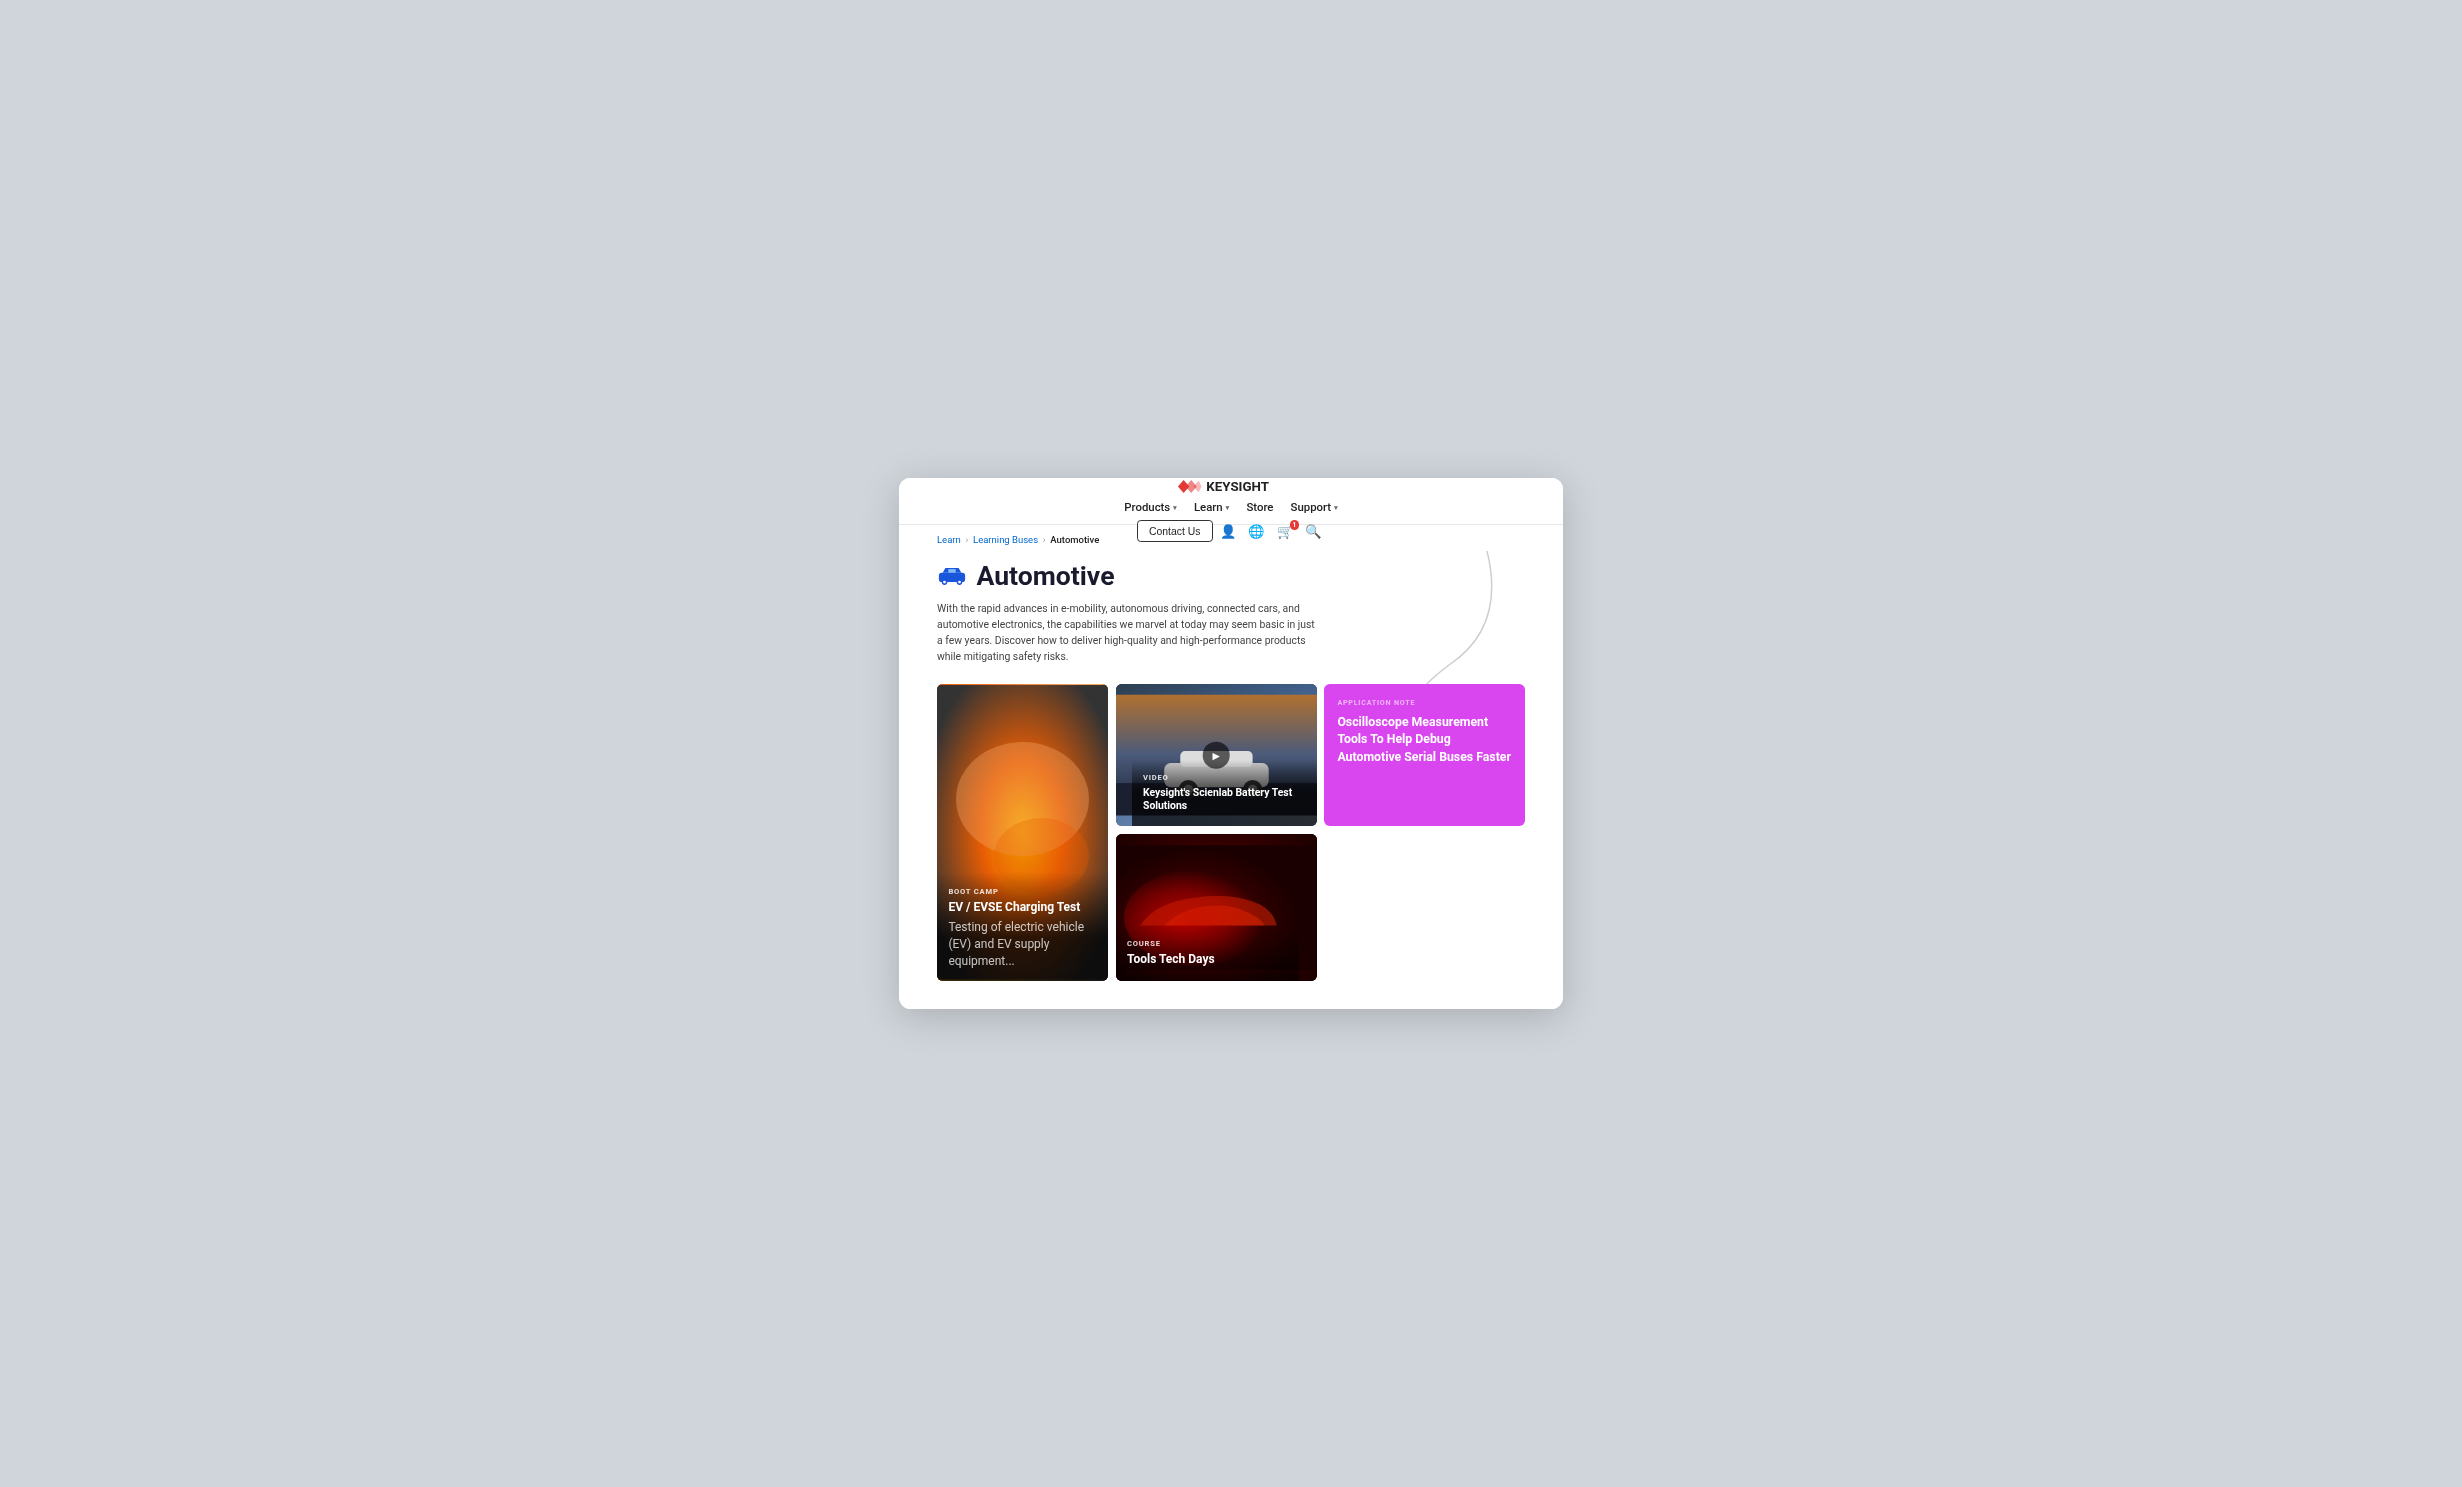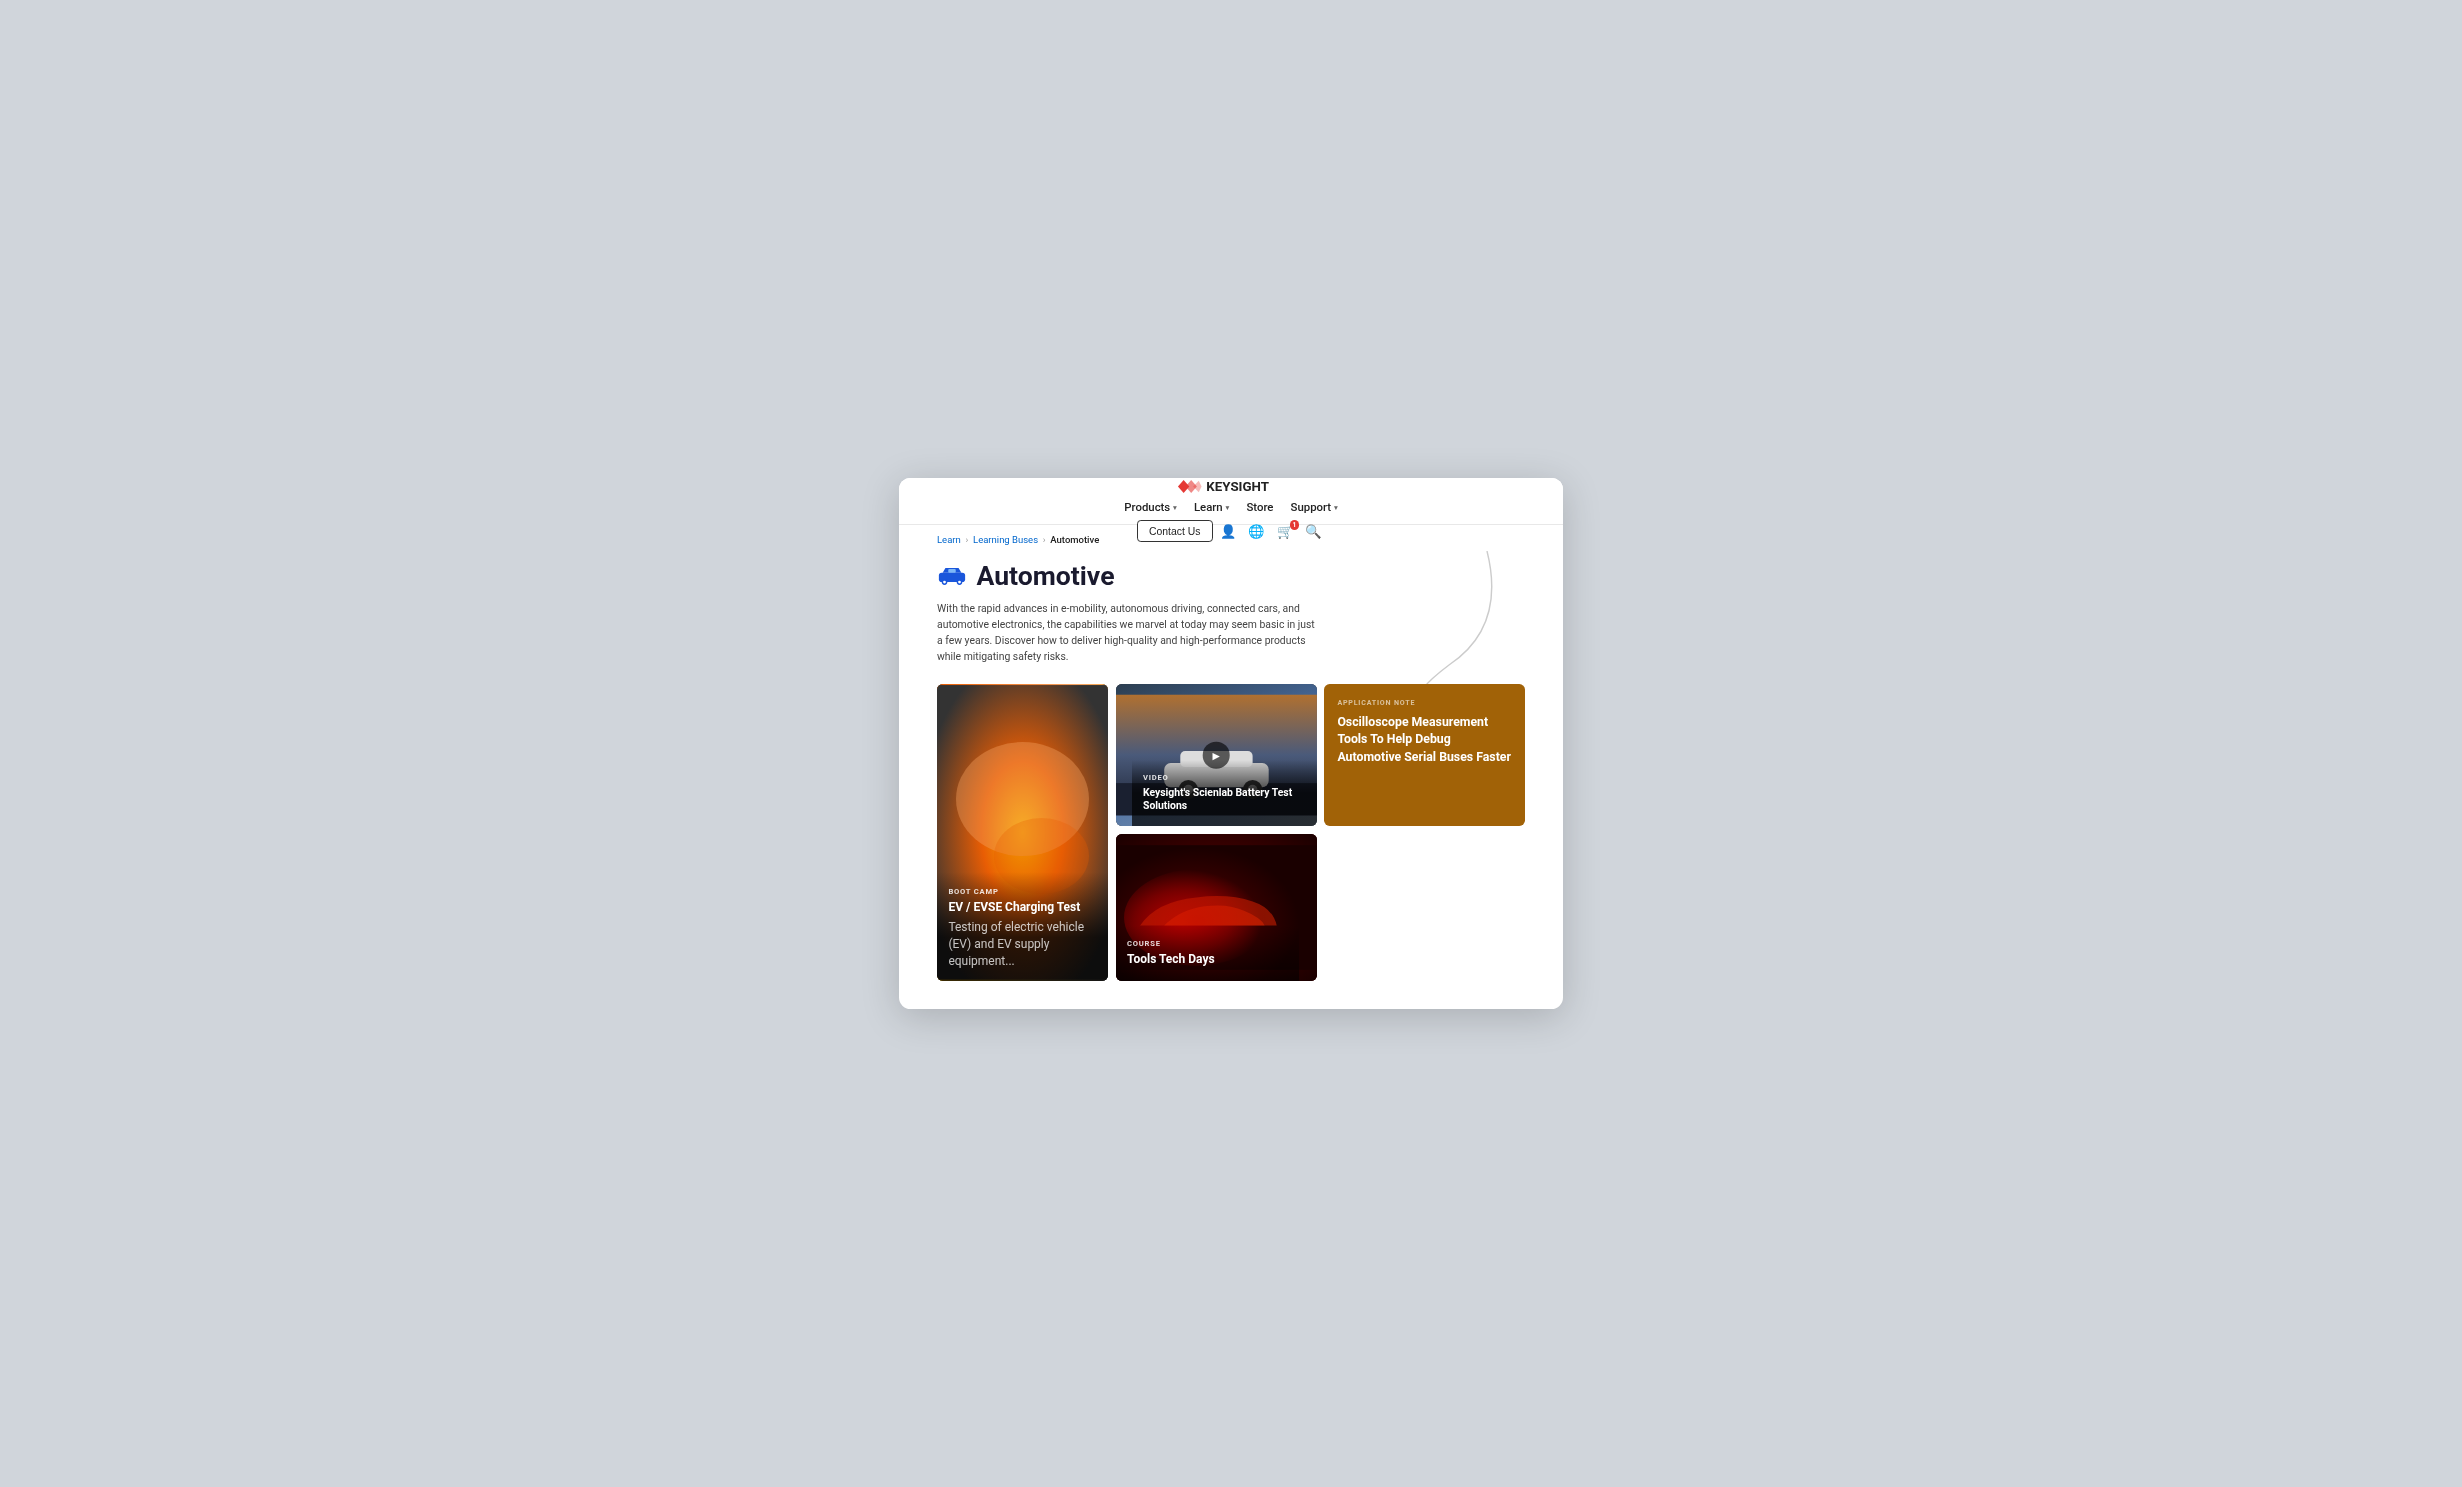--- a/index.html
+++ b/index.html
@@ -247,21 +247,21 @@
       border-radius: 50%;
       display: flex;
       align-items: center;
       justify-content: center;
       color: #fff;
       font-size: 9.5px;
     }
 
     
     .card-appnote {
-      background: #a16207;
+      background: #d946ef;
       padding: 13.3px;
       min-height: 142px;
       display: flex;
       flex-direction: column;
       justify-content: flex-start;
     }
     .card-appnote .card-tag {
       color: rgba(255,255,255,0.6);
       font-size: 7.1px;
       margin-bottom: 7.6px;

